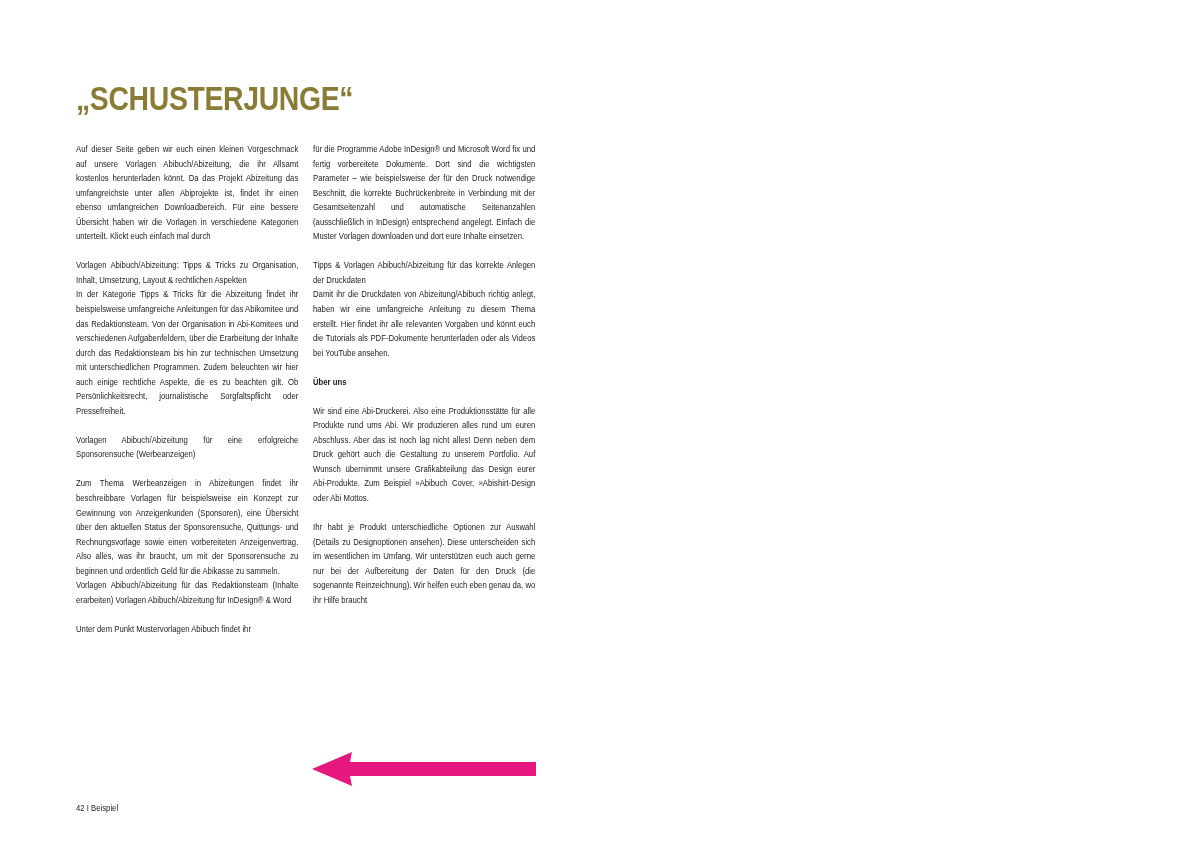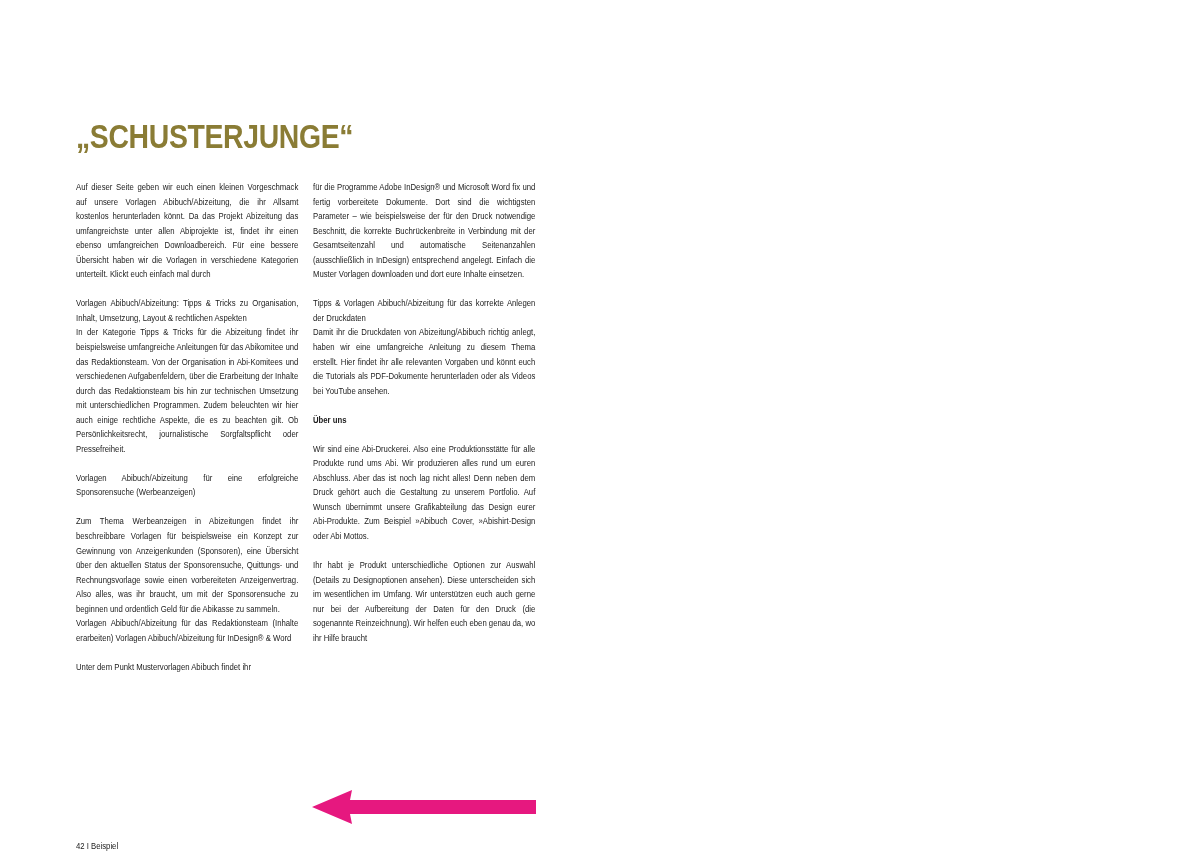--- a/index.html
+++ b/index.html
@@ -2,21 +2,21 @@
 <html><head>
 <meta charset="utf-8">
 <title>Typography Spread</title>
 <style>
   html,body{margin:0;padding:0;}
   body{
     width:1200px;height:853px;background:#ffffff;
     font-family:"Liberation Sans","DejaVu Sans",sans-serif;
     overflow:hidden;position:relative;
   }
-  .spread{position:absolute;inset:0;margin-top:38px;}
+  .spread{position:absolute;inset:0;}
 
   .page{position:absolute;top:0;height:853px;}
   .page-left{left:0;width:600px;}
   .page-right{left:600px;width:600px;}
 
   .headline{
     position:absolute;
     font-family:"Liberation Sans","DejaVu Sans",sans-serif;
     font-weight:bold;
     font-size:33px;

